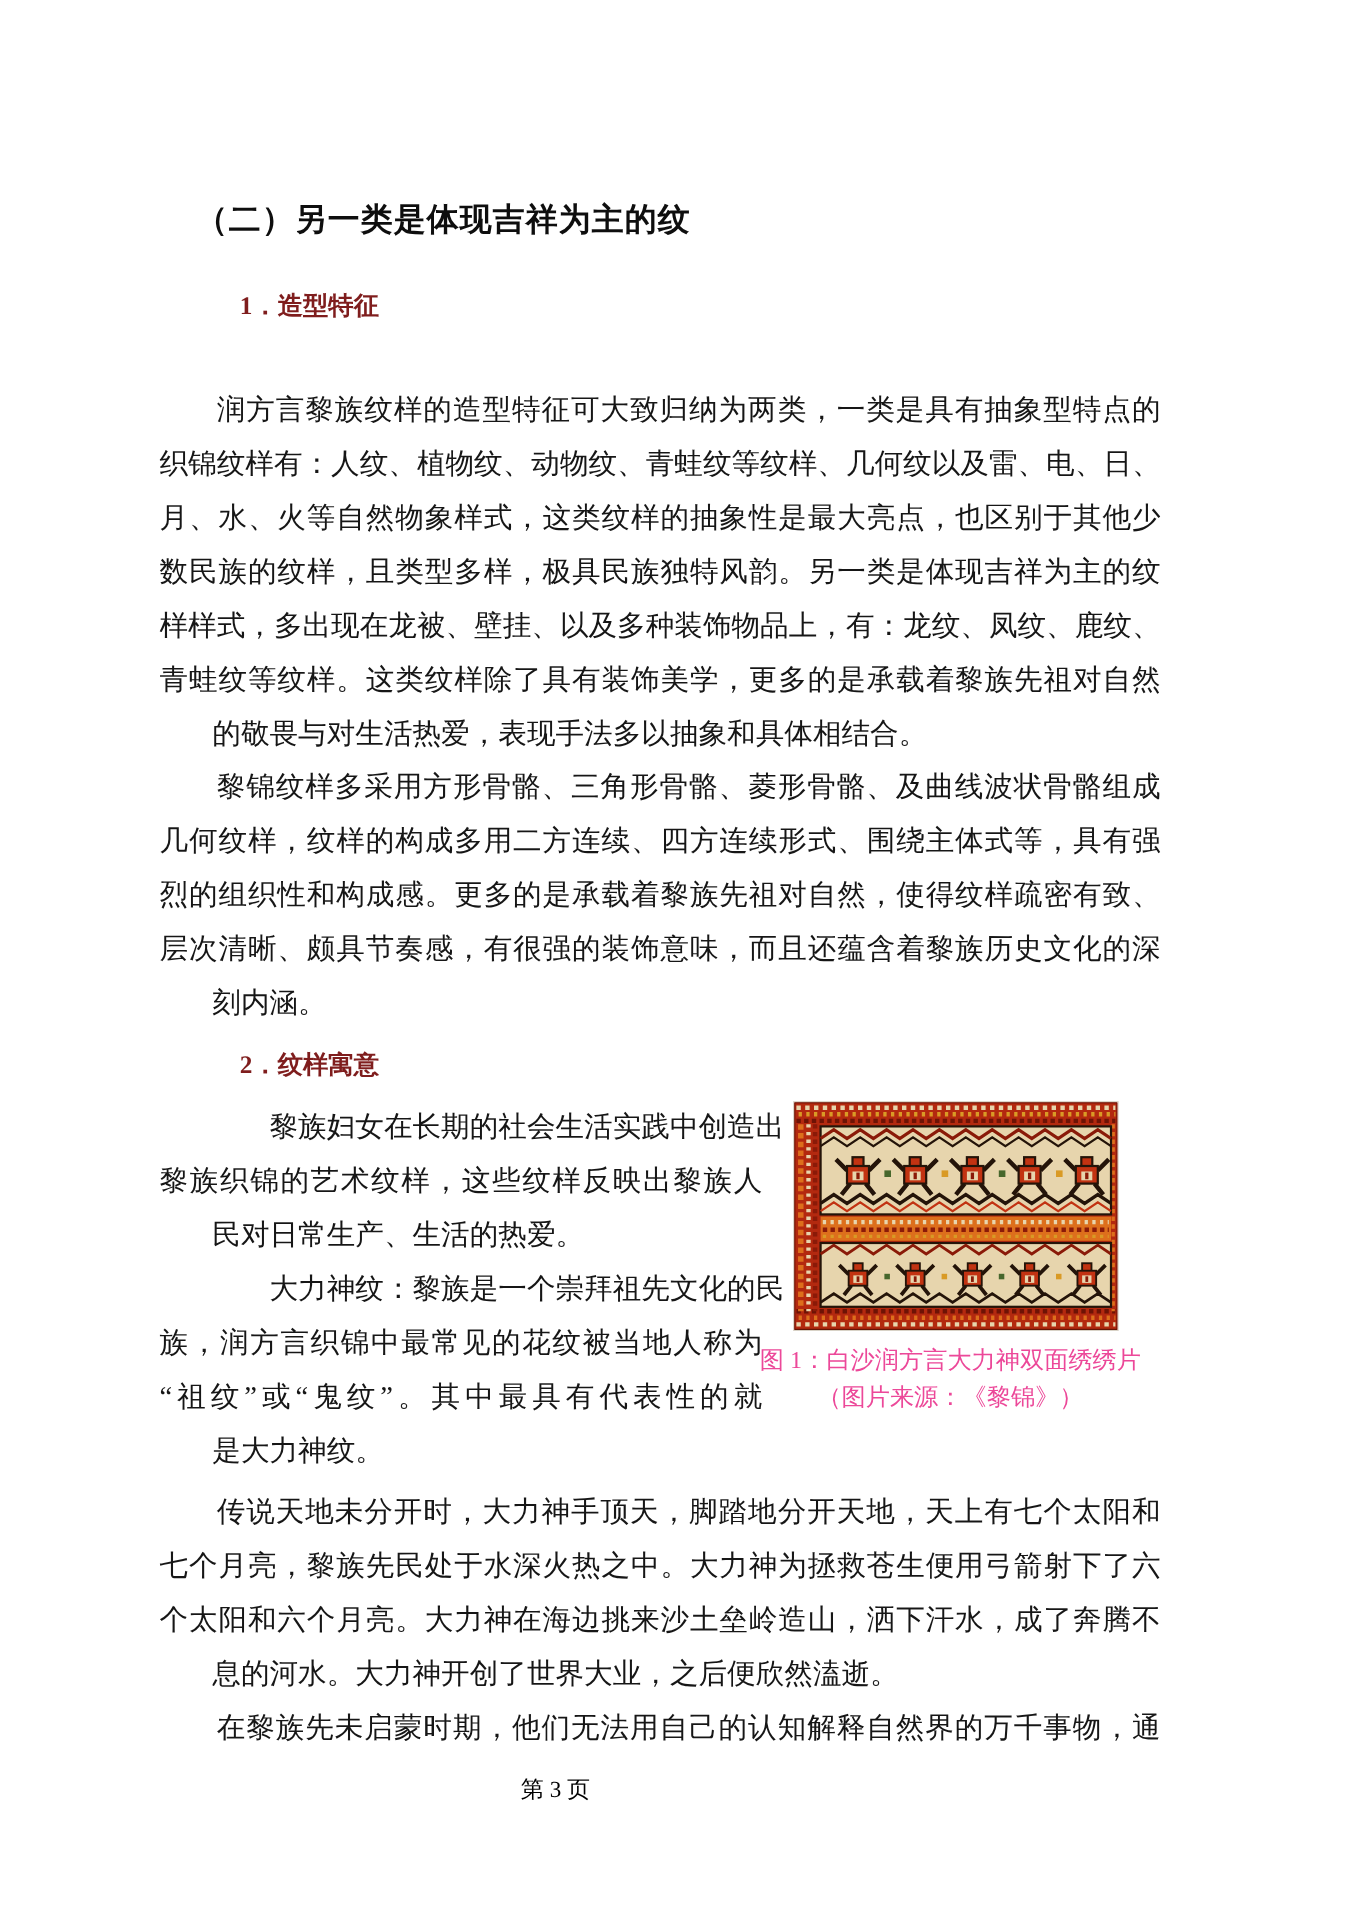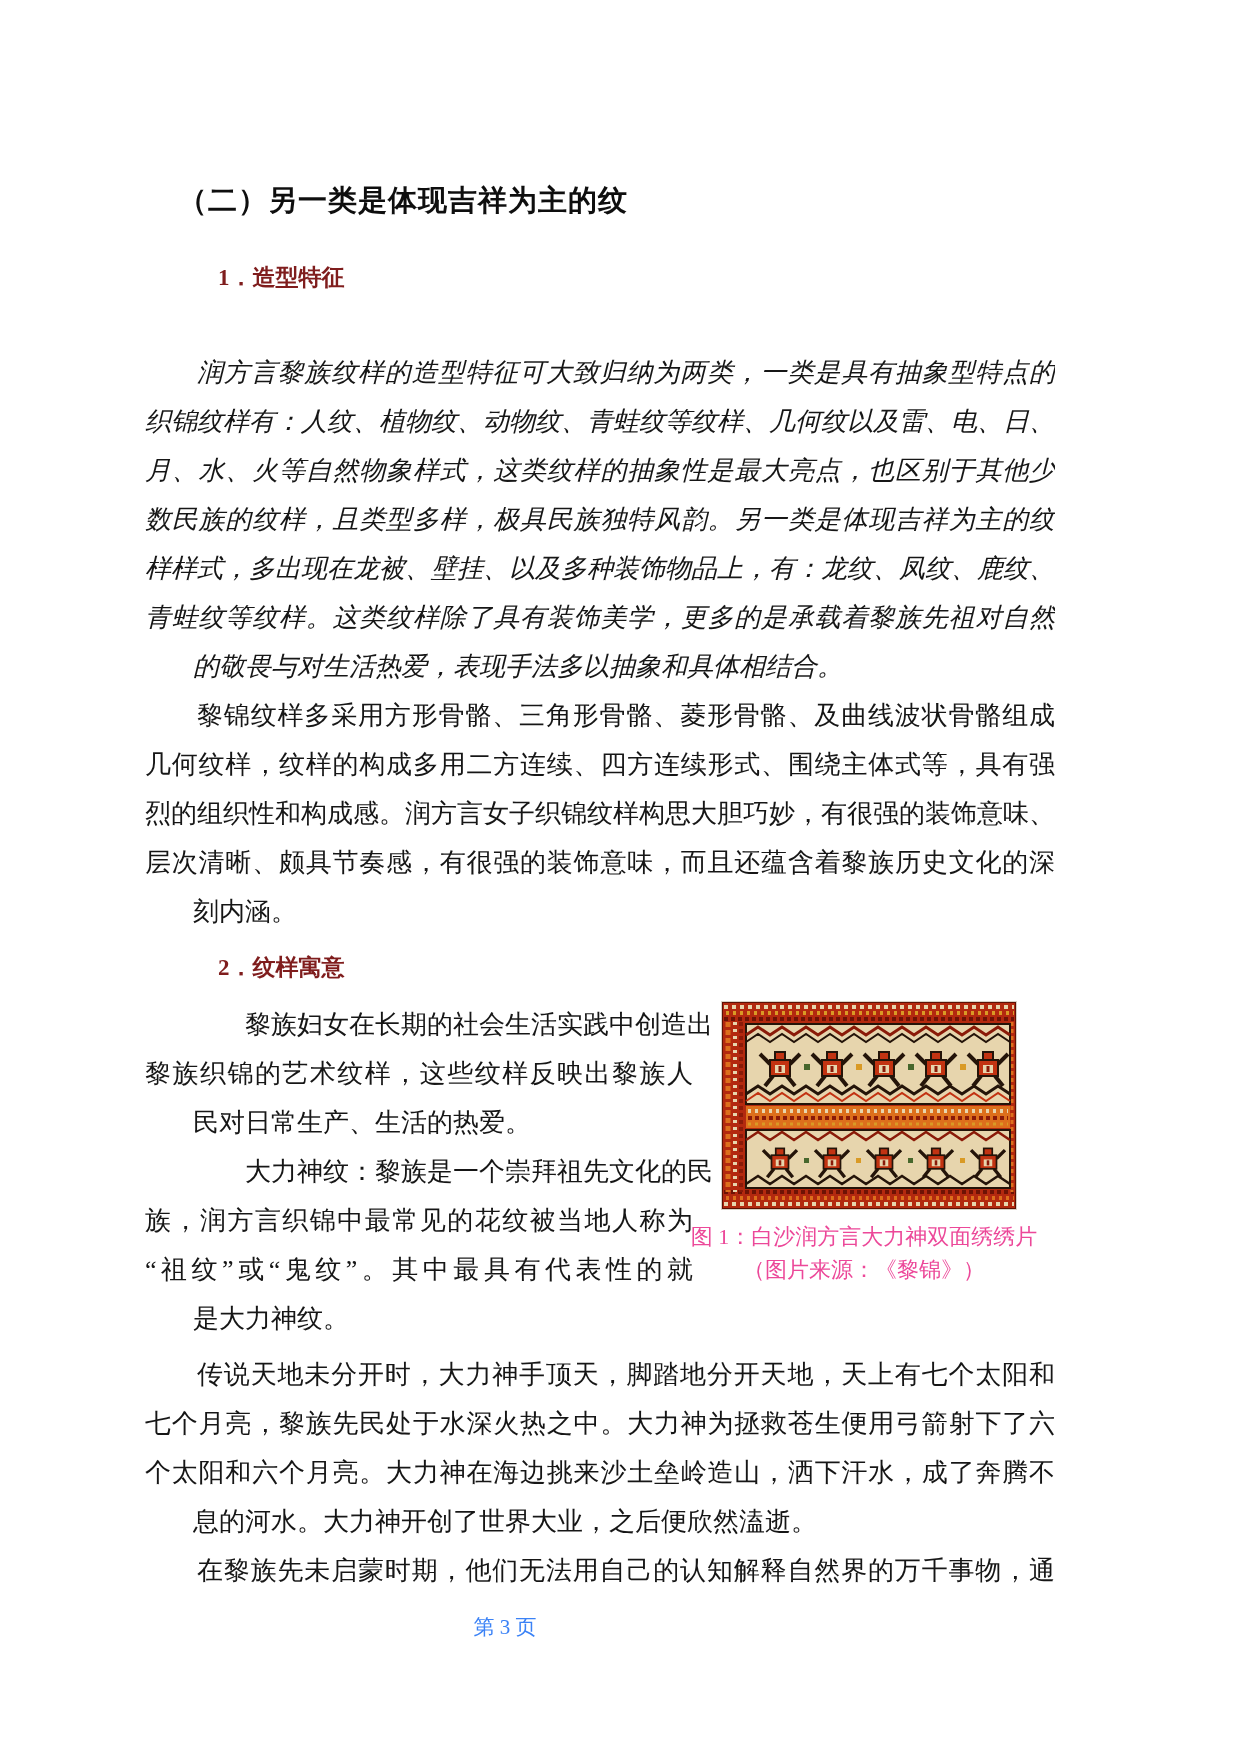--- a/index.html
+++ b/index.html
@@ -17,21 +17,21 @@
     letter-spacing:1px;color:#0e0e0e;white-space:nowrap;
   }
   .subheading{
     position:absolute;left:218px;
     font-size:23px;font-weight:700;line-height:40px;
     color:#7f1d1d;white-space:nowrap;
   }
   #h1{top:258px;}
   #h2{top:948px;}
   .para{position:absolute;left:145px;width:910px;}
-  #para1{top:348px;font-style:italic;}
+  #para1{top:348px;}
   #para2{top:691px;}
   #para3{top:1350px;}
   #para4{top:1546px;}
   .line{
     height:49px;line-height:49px;font-size:26px;
     text-align:justify;text-align-last:justify;
     text-justify:inter-ideograph;
     white-space:nowrap;overflow:hidden;color:#161616;
   }
   .line.noj{text-align-last:left;margin-left:48px;}
@@ -43,21 +43,21 @@
     position:absolute;left:577px;top:2px;width:294px;height:207px;
     box-shadow:0 0 0 1px #d8d2c6;
   }
   .fig svg{display:block;width:294px;height:207px;}
   .caption{
     position:absolute;left:514px;top:220px;width:410px;
     text-align:center;font-size:22px;line-height:33px;color:#ec4899;
   }
   .footer{
     position:absolute;left:400px;top:1612px;width:210px;
-    text-align:center;font-size:21px;line-height:30px;color:#3b82f6;
+    text-align:center;font-size:21px;line-height:30px;color:#000000;
   }
 </style>
 </head>
 <body>
 
 <div class="page">
 
   <div class="doc-title">（二）另一类是体现吉祥为主的纹</div>
 
   <div id="h1" class="subheading">1．造型特征</div>
@@ -68,21 +68,21 @@
     <div class="line">月、水、火等自然物象样式，这类纹样的抽象性是最大亮点，也区别于其他少</div>
     <div class="line">数民族的纹样，且类型多样，极具民族独特风韵。另一类是体现吉祥为主的纹</div>
     <div class="line">样样式，多出现在龙被、壁挂、以及多种装饰物品上，有：龙纹、凤纹、鹿纹、</div>
     <div class="line">青蛙纹等纹样。这类纹样除了具有装饰美学，更多的是承载着黎族先祖对自然</div>
     <div class="line noj">的敬畏与对生活热爱，表现手法多以抽象和具体相结合。</div>
   </div>
 
   <div id="para2" class="para">
     <div class="line ind">黎锦纹样多采用方形骨骼、三角形骨骼、菱形骨骼、及曲线波状骨骼组成</div>
     <div class="line">几何纹样，纹样的构成多用二方连续、四方连续形式、围绕主体式等，具有强</div>
-    <div class="line">烈的组织性和构成感。润方言女子织锦纹样构思大胆巧妙，有很强的装饰意味、</div>
+    <div class="line">烈的组织性和构成感。更多的是承载着黎族先祖对自然，使得纹样疏密有致、</div>
     <div class="line">层次清晰、颇具节奏感，有很强的装饰意味，而且还蕴含着黎族历史文化的深</div>
     <div class="line noj">刻内涵。</div>
   </div>
 
   <div id="h2" class="subheading">2．纹样寓意</div>
 
   <div id="wrapsec">
     <div>
       <div class="line wline noj ind">黎族妇女在长期的社会生活实践中创造出</div>
       <div class="line wline">黎族织锦的艺术纹样，这些纹样反映出黎族人</div>

